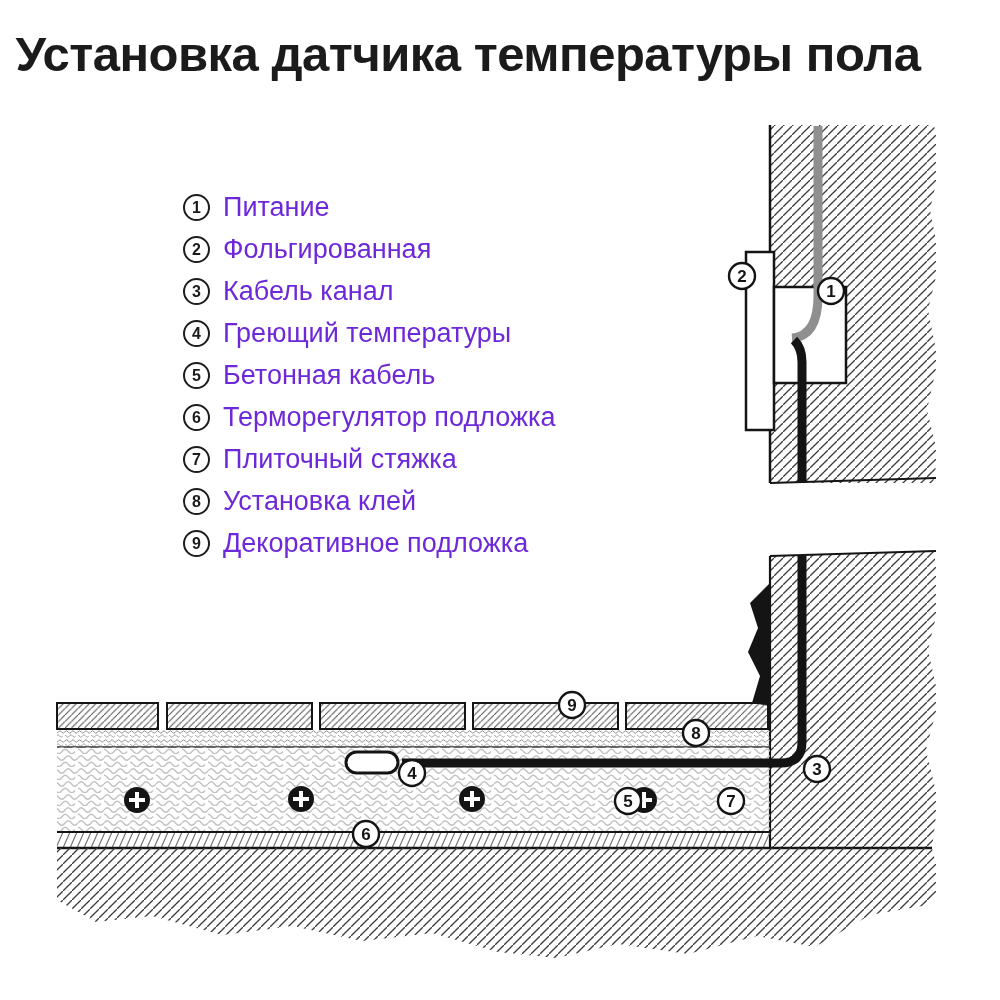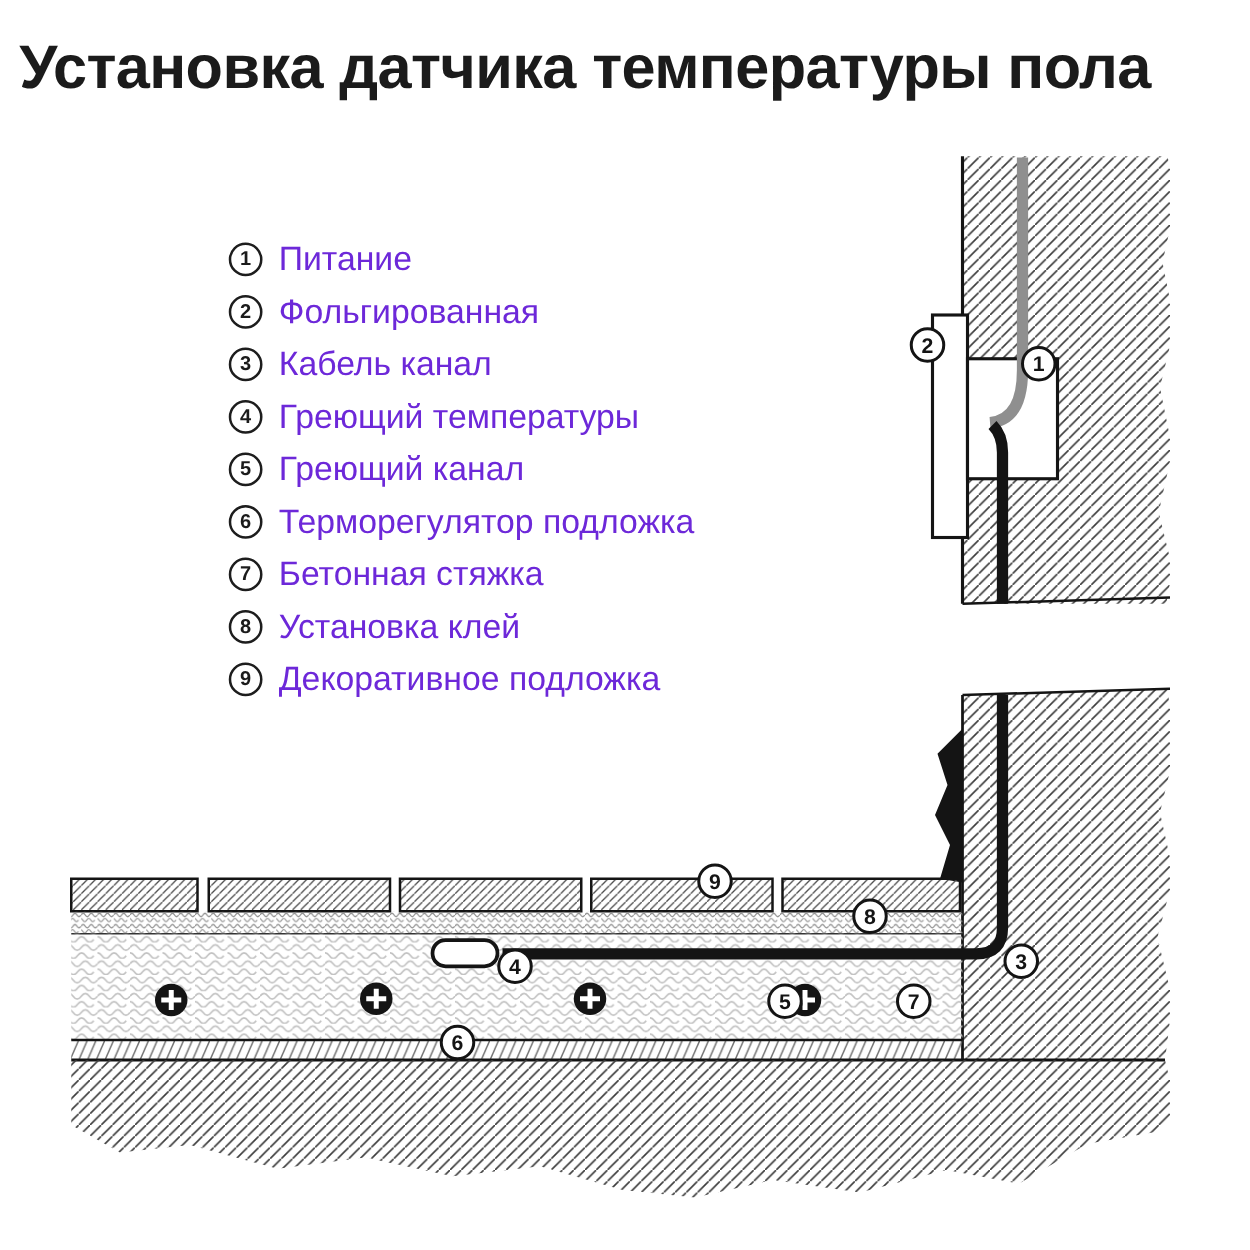--- a/index.html
+++ b/index.html
@@ -45,29 +45,29 @@
     <li>
       <span class="badge">3</span>
       <span class="lbl">Кабель канал</span>
     </li>
     <li>
       <span class="badge">4</span>
       <span class="lbl">Греющий температуры</span>
     </li>
     <li>
       <span class="badge">5</span>
-      <span class="lbl">Греющий канал</span>
+      <span class="lbl">Бетонная кабель</span>
     </li>
     <li>
       <span class="badge">6</span>
       <span class="lbl">Терморегулятор подложка</span>
     </li>
     <li>
       <span class="badge">7</span>
-      <span class="lbl">Бетонная стяжка</span>
+      <span class="lbl">Плиточный стяжка</span>
     </li>
     <li>
       <span class="badge">8</span>
       <span class="lbl">Установка клей</span>
     </li>
     <li>
       <span class="badge">9</span>
       <span class="lbl">Декоративное подложка</span>
     </li>
   </ul>

